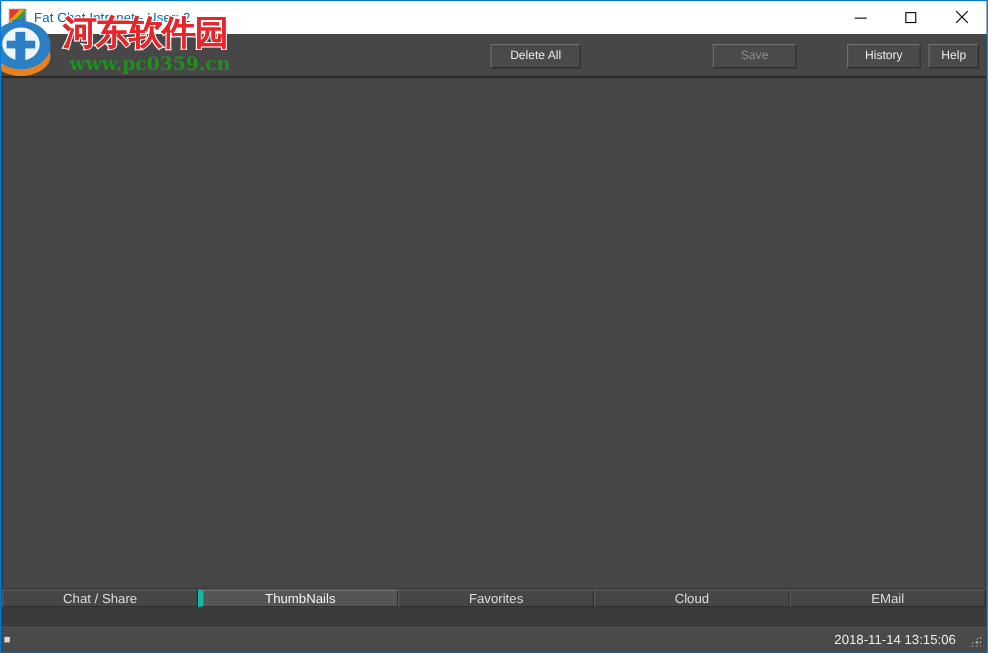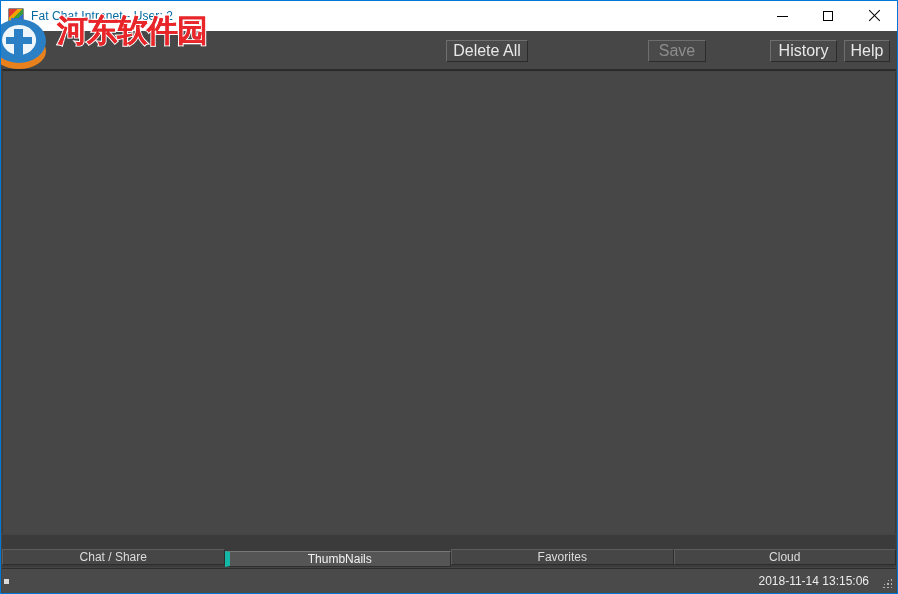--- a/index.html
+++ b/index.html
@@ -115,29 +115,29 @@
     position: absolute;
     top: 9px;
     height: 22px;
     box-sizing: border-box;
     background: #4a4a4a;
     border-top: 1px solid #6e6e6e;
     border-left: 1px solid #6e6e6e;
     border-right: 1px solid #2b2b2b;
     border-bottom: 1px solid #2b2b2b;
     color: #e8e8e8;
-    font-size: 16px;
+    font-size: 11px;
     line-height: 20px;
     text-align: center;
     cursor: default;
     user-select: none;
   }
   .tb-btn.disabled { color: #8d8d8d; }
   #btn-delete-all { left: 444px; width: 82px; }
-  #btn-save       { left: 646px; width: 58px; }
+  #btn-save       { left: 646px; width: 76px; }
   #btn-options    { left: 768px; width: 67px; }
   #btn-help       { left: 842px; width: 46px; }
 
   .toolbar-sep {
     position: absolute;
     left: 1px; top: 68px;
     width: 894px;
     height: 2px;
     background: #2a2a2a;
   }
@@ -157,21 +157,21 @@
 
   
   .tabstrip {
     position: absolute;
     left: 1px; top: 534px;
     width: 894px;
     height: 32px;
     background: #3b3b3b;
     display: flex;
     box-sizing: border-box;
-    align-items: flex-end;
+    align-items: flex-start;
   }
   .tab {
     flex: 1 1 0;
     margin: 1px 0 2px 0;
     box-sizing: border-box;
     background: #464646;
     border-top: 1px solid #5d5d5d;
     border-left: 1px solid #5d5d5d;
     border-right: 1px solid #2d2d2d;
     border-bottom: 1px solid #2d2d2d;
@@ -307,35 +307,37 @@
   </div>
   <div class="toolbar-sep"></div>
 
   <div class="content"></div>
 
   <div class="tabstrip">
     <div class="tab">Chat / Share</div>
     <div class="tab active">ThumbNails</div>
     <div class="tab">Favorites</div>
     <div class="tab">Cloud</div>
+    <div class="tab">EMail</div>
   </div>
 
   <div class="statusbar">
     <div class="status-left"></div>
     <div class="status-spacer"></div>
     <div class="status-time">2018-11-14 13:15:06</div>
     <div class="resize-grip"></div>
   </div>
 
   <div class="watermark">
     <svg class="wm-logo" viewBox="0 0 64 58">
       <ellipse cx="30" cy="36" rx="27" ry="18" fill="#e8821e"></ellipse>
       <ellipse cx="30" cy="26" rx="27" ry="22" fill="#2b7fc4"></ellipse>
       <path d="M30 10 a17 15 0 1 0 0.2 0 z" fill="#ffffff" opacity="0.92"></path>
       <rect x="25" y="14" width="9" height="30" fill="#2b7fc4"></rect>
       <rect x="17" y="22" width="26" height="7" fill="#2b7fc4"></rect>
       <path d="M3 30 a27 22 0 0 0 54 0 a27 18 0 0 1 -54 0 z" fill="#e8821e" opacity="0.55"></path>
     </svg>
     <div class="wm-cn">河东软件园</div>
     <div class="wm-cn-fill">河东软件园</div>
+    <div class="wm-url">www.pc0359.cn</div>
   </div>
 
 </div>
 
 </body></html>

